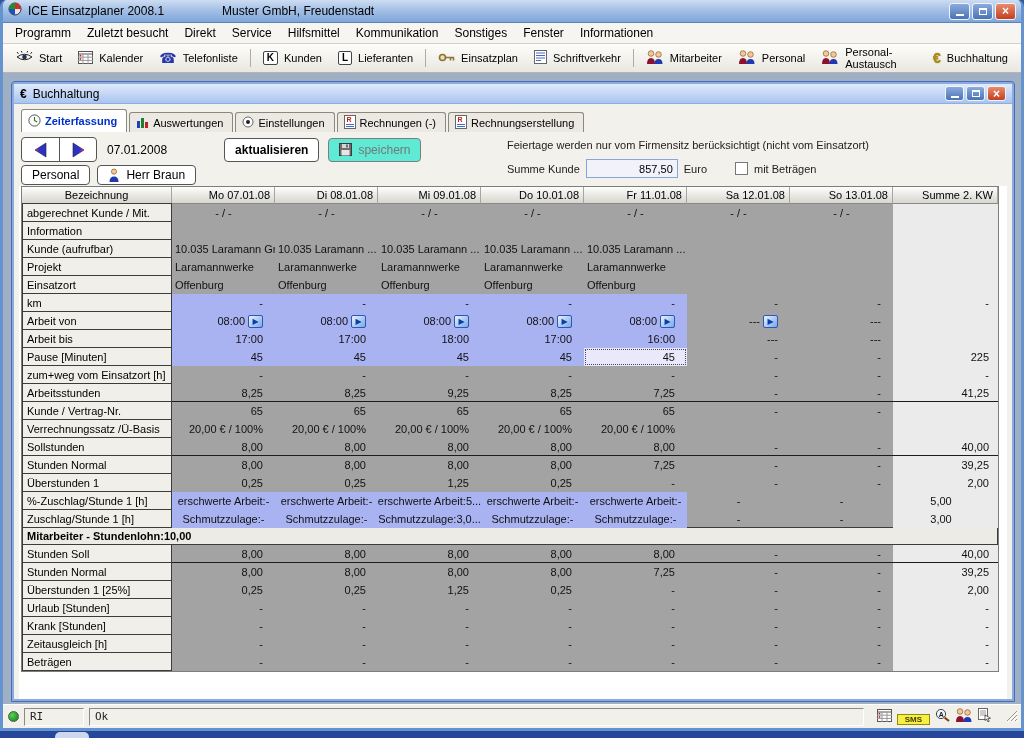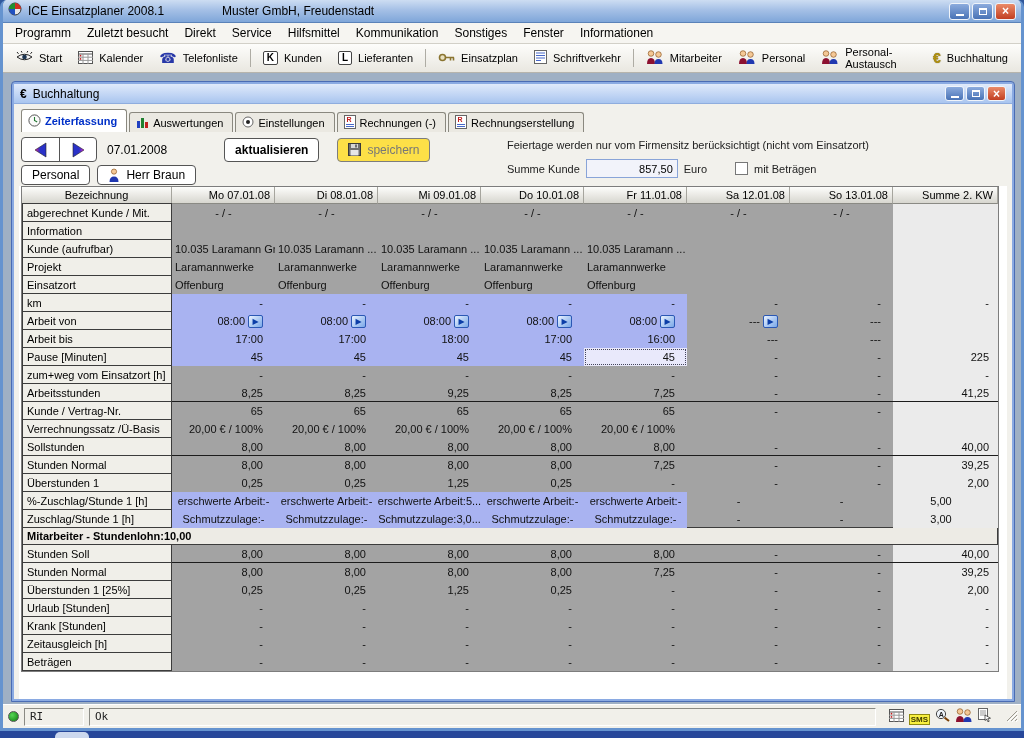--- a/index.html
+++ b/index.html
@@ -61,21 +61,21 @@
   
   .controls { height:54px; flex:none; position:relative; padding-top:5px; }
   .navrow { display:flex; align-items:center; margin-left:2px; }
   .navgroup { display:flex; border:1px solid #555; border-radius:4px; background:#fff; overflow:hidden; }
   .navbtn { width:37px; height:23px; display:flex; align-items:center; justify-content:center; }
   .navbtn + .navbtn { border-left:1px solid #555; }
   .datelabel { font-size:12px; margin-left:10px; }
   .btn { border:1px solid #555; border-radius:4px; background:#fff; font-size:12px;
     height:24px; padding:0 10px; display:inline-flex; align-items:center; gap:6px; }
   .btn.refresh { margin-left:57px;font-weight:bold; }
-  .btn.save { margin-left:18px; background:#fde047; color:#777; border-color:#7d7d7d; }
+  .btn.save { margin-left:9px; background:#5eead4; color:#777; border-color:#7d7d7d; }
   .personrow { display:flex; gap:7px; margin-left:2px; margin-top:3px; }
   .personrow .btn { height:20px; font-size:12px; }
   .ctl-right { position:absolute; left:488px; top:7px; font-size:11px; color:#222; }
   .sumrow { display:flex; align-items:center; gap:6px; margin-top:8px; }
   .suminput { width:92px; height:19px; border:1px solid #89a4d8; background:#f2f3fa;
     font-size:11px; text-align:right; padding-right:4px; font-family:"Liberation Sans",sans-serif; }
   .checkbox { width:13px; height:13px; border:1px solid #777; background:#fff; margin-left:22px; flex:none; }
 
   
   .gridarea { flex:1; min-height:0; background:#fff; padding-left:2px; }
@@ -107,21 +107,21 @@
     display:flex; align-items:center; padding:0 5px; gap:5px; }
   .led { width:11px; height:11px; border-radius:50%; flex:none;
     background:radial-gradient(circle at 35% 35%, #56d656, #0e7e0e); border:1px solid #555; }
   .spanel { height:18px; border:1px solid; border-color:#8a8a84 #fff #fff #8a8a84;
     background:#f1f0ea; display:flex; align-items:center; padding:0 5px;
     font:11px "DejaVu Sans Mono", monospace; color:#222; }
   .spanel.ri { width:60px; }
   .spanel.msg { flex:1; margin-right:8px; }
   .sicons { display:flex; align-items:center; gap:5px; }
   .smsbadge { background:#f8f040; border:1px solid #908a10; color:#403c00;
-    font-size:8px; font-weight:bold; padding:0 1px; line-height:10px; }
+    font-size:8px; font-weight:bold; padding:0 7px; line-height:10px; }
   .grip { margin-left:8px; margin-right:-2px; }
 
   
   .sliver { height:7px; background:#27479a; position:relative; }
   .bump { position:absolute; left:55px; top:1px; width:34px; height:6px;
     background:#ccd8ee; border-radius:5px 5px 0 0; }
 </style>
 </head>
 <body>
 

